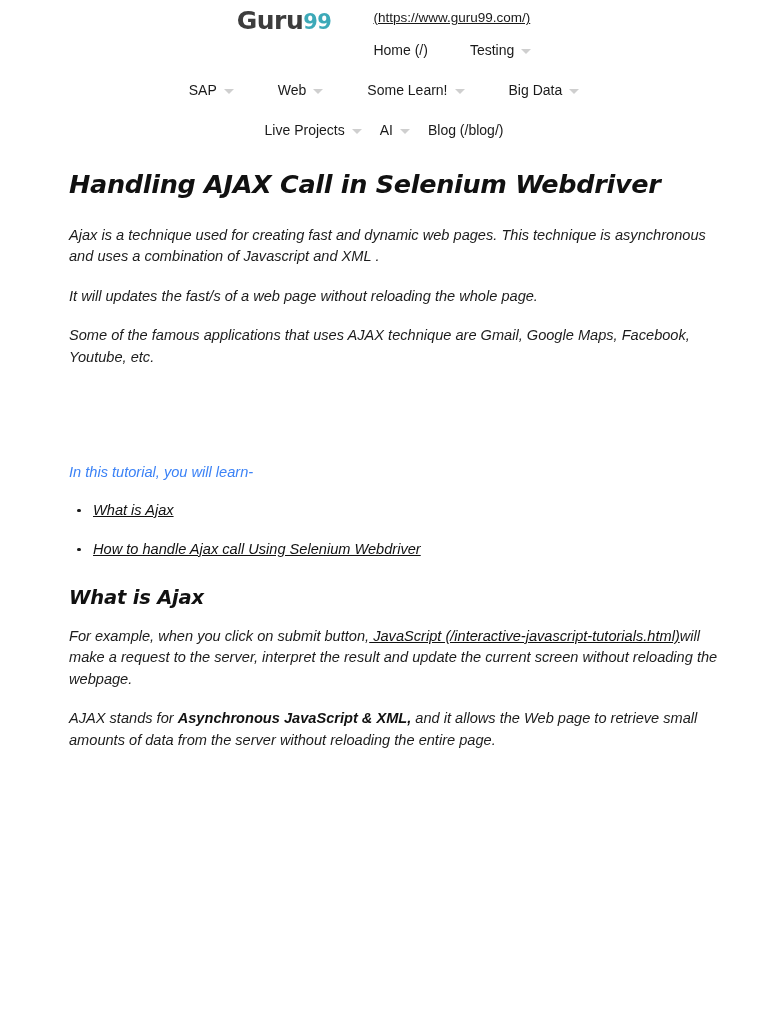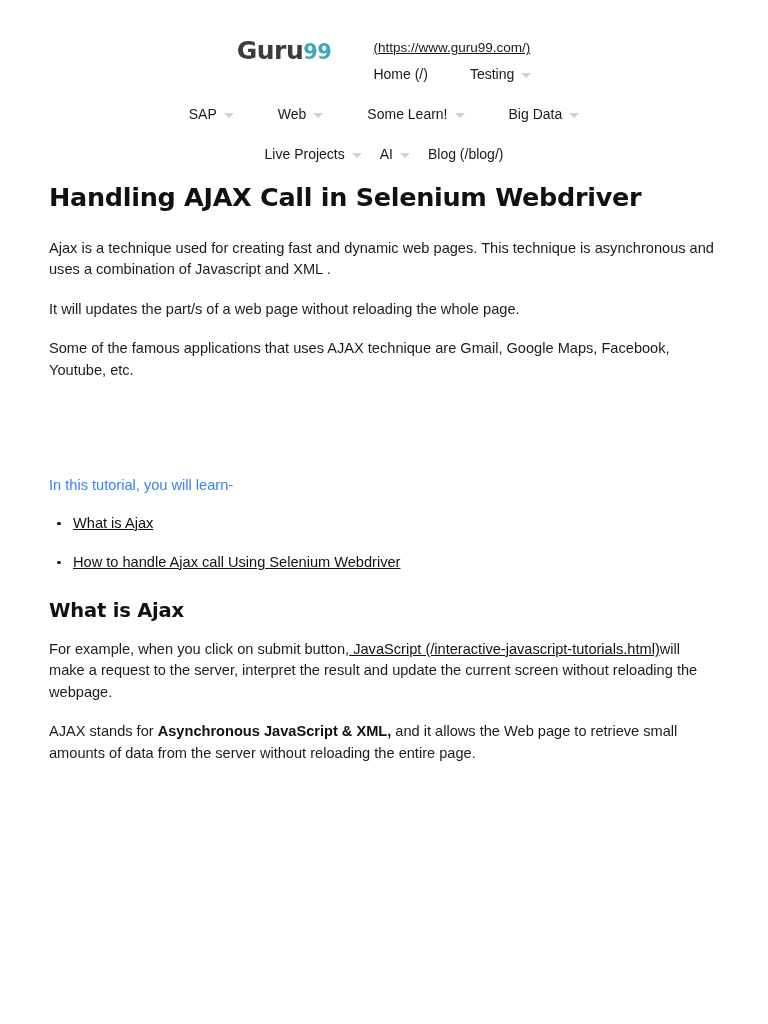--- a/index.html
+++ b/index.html
@@ -11,21 +11,21 @@
     width: 768px;
     height: 1024px;
     position: relative;
     font-family: "Liberation Sans", sans-serif;
     color: #000000;
     overflow: hidden;
   }
 
   
   .site-header {
-    padding-top: 32px;
+    padding-top: 2px;
   }
   .header-top {
     display: flex;
     align-items: flex-start;
     justify-content: center;
     gap: 42px;
   }
   .logo {
     font-family: "DejaVu Sans", sans-serif;
     font-size: 25px;
@@ -51,21 +51,21 @@
   }
 
   
   .nav-row {
     display: flex;
     justify-content: center;
     align-items: center;
     flex-wrap: nowrap;
     white-space: nowrap;
   }
-  .nav-row-1 { gap: 42px; margin-top: 11px; }
+  .nav-row-1 { gap: 42px; margin-top: 17px; }
   .nav-row-2 { gap: 44px; margin-top: 26px; }
   .nav-row-3 { gap: 18px; margin-top: 26px; }
 
   .nav-item {
     font-size: 14px;
     color: #1a1a1a;
     display: inline-flex;
     align-items: center;
     gap: 7px;
     line-height: 1;
@@ -77,22 +77,23 @@
     border-left: 5px solid transparent;
     border-right: 5px solid transparent;
     border-top: 5px solid #cfcfcf;
     display: inline-block;
     position: relative;
     top: 1px;
   }
 
   
   .article {
-    margin-top: 21px;
-    padding: 0 48px 0 49px;
+    margin-top: 32px;
+    padding: 0 48px 0 69px;
+    font-style: italic;
   }
   h1.post-title {
     font-family: "DejaVu Sans", sans-serif;
     font-size: 25.5px;
     font-weight: bold;
     line-height: 1.25;
     letter-spacing: -0.3px;
     margin: 0 0 24px 0;
     color: #111111;
   }
@@ -213,21 +214,21 @@
   </div>
 
 </div>
 
 <div class="article">
 
   <h1 class="post-title">Handling AJAX Call in Selenium Webdriver</h1>
 
   <p class="body-text">Ajax is a technique used for creating fast and dynamic web pages. This technique is asynchronous and uses a combination of Javascript and XML .</p>
 
-  <p class="body-text">It will updates the part/s of a web page without reloading the whole page.</p>
+  <p class="body-text">It will updates the fast/s of a web page without reloading the whole page.</p>
 
   <p class="body-text tight">Some of the famous applications that uses AJAX technique are Gmail, Google Maps, Facebook, Youtube, etc.</p>
 
   <div class="ad-gap"></div>
 
   <p class="learn-line">In this tutorial, you will learn-</p>
 
   <ul class="toc">
     <li>
       <a class="doc-link">What is Ajax</a>

